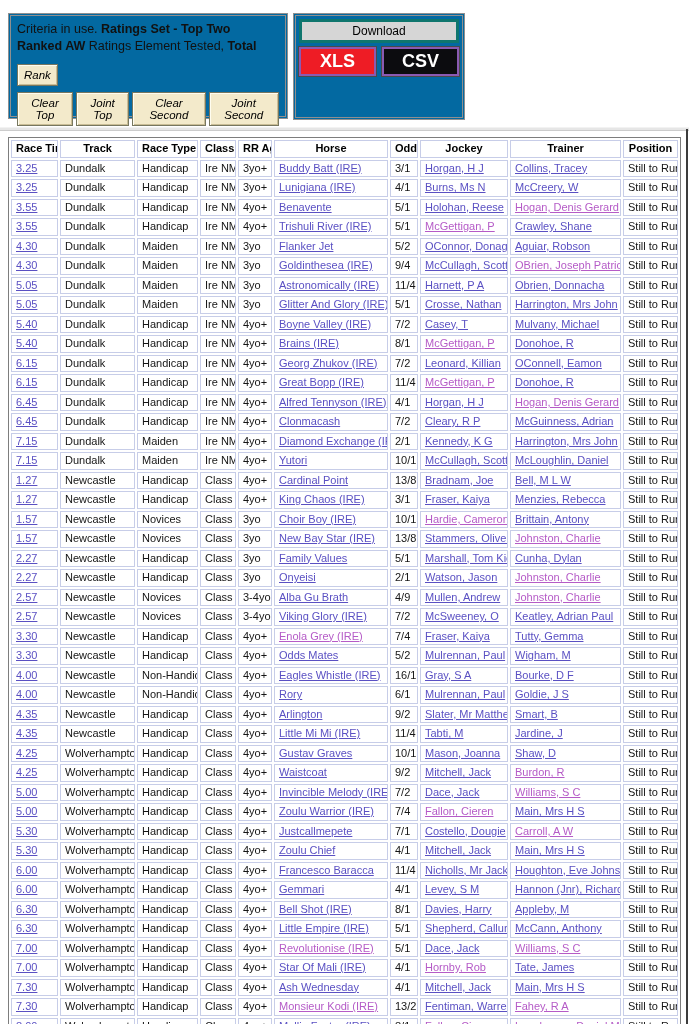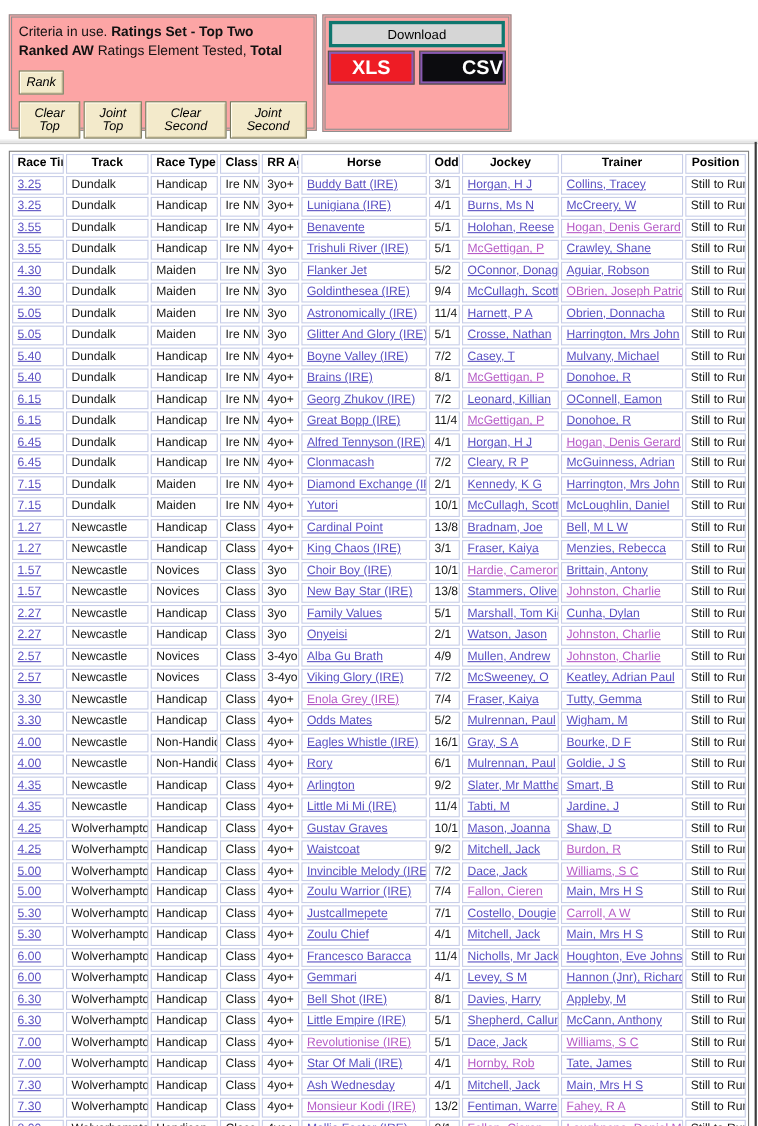--- a/index.html
+++ b/index.html
@@ -2,21 +2,21 @@
 <html style="--link: #5a50c3; --visited: #b55bc7;"><head>
 <meta charset="utf-8">
 <style>
   html,body { margin:0; padding:0; }
   body {
     width:689px; height:1024px; position:relative;
     background:#fff; font-family:"Liberation Sans", sans-serif;
     overflow:hidden;
   }
   .top-frame { display:flex; gap:5px; align-items:flex-start; padding:13px 0 0 8px; }
-  .panel { border:3px double #8f8f8f; background:#fca5a5; }
+  .panel { border:3px double #8f8f8f; background:#0369a1; }
   .criteria-box { width:262px; height:96px; padding:2px 6px; font-size:12.5px; color:#111; }
   .criteria-text { margin:3px 0 9px 0; line-height:1.35; }
   .btn {
     background:#f3eacb; border:1px solid #77775f; color:#000;
     box-shadow: inset 1px 1px 0 #fffdf0, inset -1px -1px 0 #c9bd96;
     font-family:inherit; font-size:11.5px; padding:4px 6px; cursor:pointer;font-style:italic;
   }
   .rank-row { margin-bottom:6px; }
   .btn-row { display:flex; gap:3px; }
   .download-box { width:160px; height:95px; padding:3px; }
@@ -67,21 +67,21 @@
       <button class="btn">Joint Top</button>
       <button class="btn">Clear Second</button>
       <button class="btn">Joint Second</button>
     </div>
   </div>
 
   <div class="panel download-box">
     <div class="download-header">Download</div>
     <div class="dl-row">
       <a href="#" class="dl-btn" style="background: rgb(238, 28, 37);">XLS</a>
-      <a href="#" class="dl-btn" style="background: rgb(12, 12, 15); text-align: right;">CSV</a>
+      <a href="#" class="dl-btn" style="background: rgb(12, 12, 15);">CSV</a>
     </div>
   </div>
 
 </div>
 
 <div class="divider"></div>
 
 <table class="results">
   <colgroup>
     <col style="width:47px">

